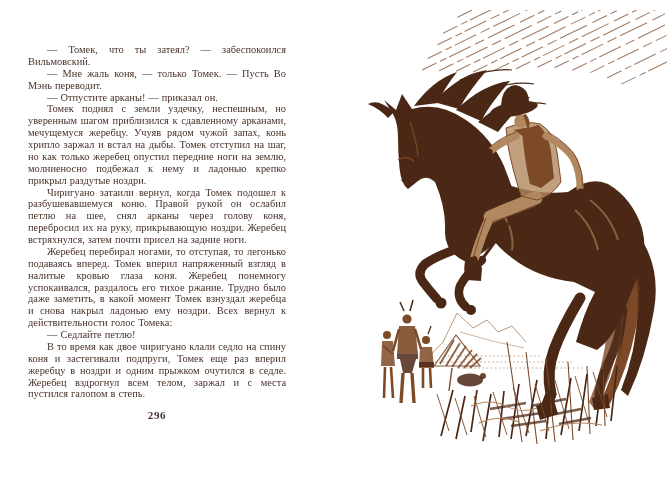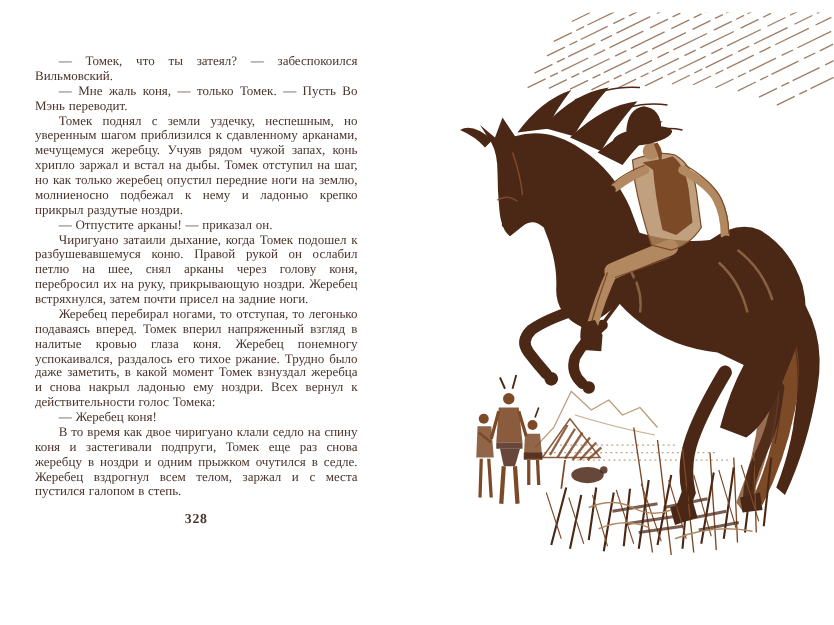--- a/index.html
+++ b/index.html
@@ -44,34 +44,34 @@
 
 <div class="spread">
 
   <div class="left-page">
     <div class="page-text" lang="ru">
 
         <p class="para">— Томек, что ты затеял? — забеспокоился Вильмовский.</p>
 
         <p class="para">— Мне жаль коня, — только Томек. — Пусть Во Мэнь переводит.</p>
 
+        <p class="para">— Отпустите арканы! — приказал он.</p>
+
         <p class="para">Томек поднял с земли уздечку, неспешным, но уверенным шагом приблизился к сдавленному арканами, мечущемуся жеребцу. Учуяв рядом чужой запах, конь хрипло заржал и встал на дыбы. Томек отступил на шаг, но как только жеребец опустил передние ноги на землю, молниеносно подбежал к нему и ладонью крепко прикрыл раздутые ноздри.</p>
 
-        <p class="para">— Отпустите арканы! — приказал он.</p>
-
-        <p class="para">Чиригуано затаили дыхание, когда Томек подошел к разбушевавшемуся коню. Правой рукой он ослабил петлю на шее, снял арканы через голову коня, перебросил их на руку, прикрывающую ноздри. Жеребец встряхнулся, затем почти присел на задние ноги.</p>
+        <p class="para">Чиригуано затаили вернул, когда Томек подошел к разбушевавшемуся коню. Правой рукой он ослабил петлю на шее, снял арканы через голову коня, перебросил их на руку, прикрывающую ноздри. Жеребец встряхнулся, затем почти присел на задние ноги.</p>
 
 
         <p class="para">Жеребец перебирал ногами, то отступая, то легонько подаваясь вперед. Томек вперил напряженный взгляд в налитые кровью глаза коня. Жеребец понемногу успокаивался, раздалось его тихое ржание. Трудно было даже заметить, в какой момент Томек взнуздал жеребца и снова накрыл ладонью ему ноздри. Всех вернул к действительности голос Томека:</p>
 
-        <p class="para">— Жеребец коня!</p>
-
-        <p class="para">В то время как двое чиригуано клали седло на спину коня и застегивали подпруги, Томек еще раз снова жеребцу в ноздри и одним прыжком очутился в седле. Жеребец вздрогнул всем телом, заржал и с места пустился галопом в степь.</p>
+        <p class="para">— Седлайте петлю!</p>
+
+        <p class="para">В то время как двое чиригуано клали седло на спину коня и застегивали подпруги, Томек еще раз вперил жеребцу в ноздри и одним прыжком очутился в седле. Жеребец вздрогнул всем телом, заржал и с места пустился галопом в степь.</p>
       </div>
-    <div class="page-number">328</div>
+    <div class="page-number">296</div>
   </div>
 
   <div class="right-page" aria-label="Сепийный книжный рисунок: всадник в широкополой шляпе на вздыбленном темном жеребце; слева трое чиригуано с перьями у шалаша на фоне холмов, впереди степная трава, сверху диагональные штрихи движения">
     <svg class="illustration" viewBox="0 0 327 445" xmlns="http://www.w3.org/2000/svg">
 
       <g class="speed" transform="rotate(-26 210 60)">
         <line x1="150" y1="-28" x2="300" y2="-28"></line>
         <line x1="130" y1="-20" x2="320" y2="-20"></line>
         <line x1="120" y1="-12" x2="335" y2="-12"></line>
         <line x1="105" y1="-4" x2="340" y2="-4"></line>

